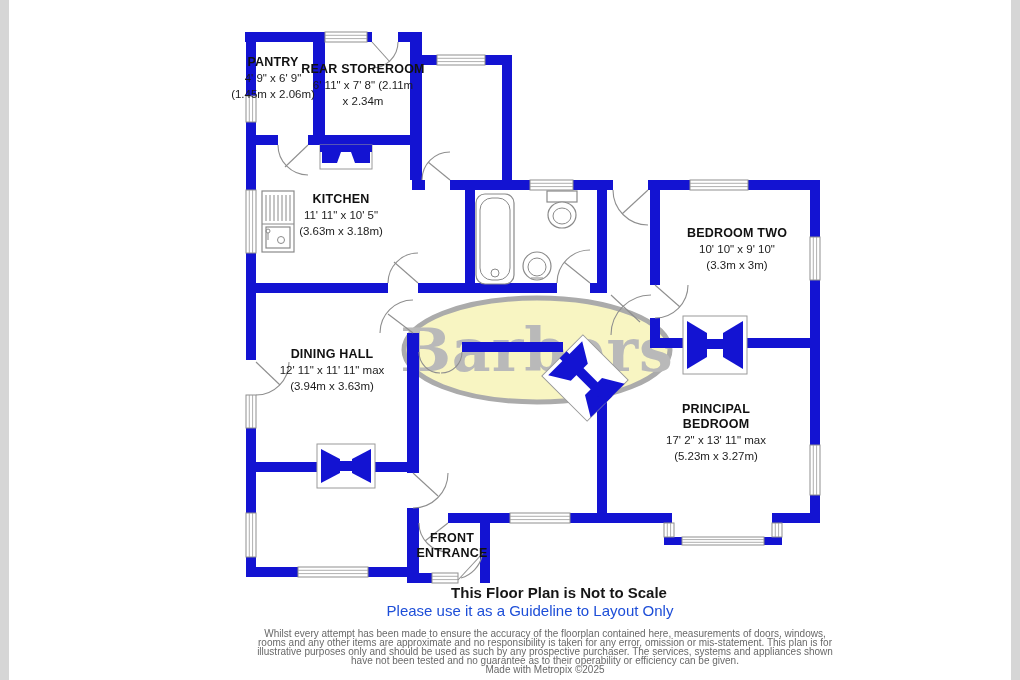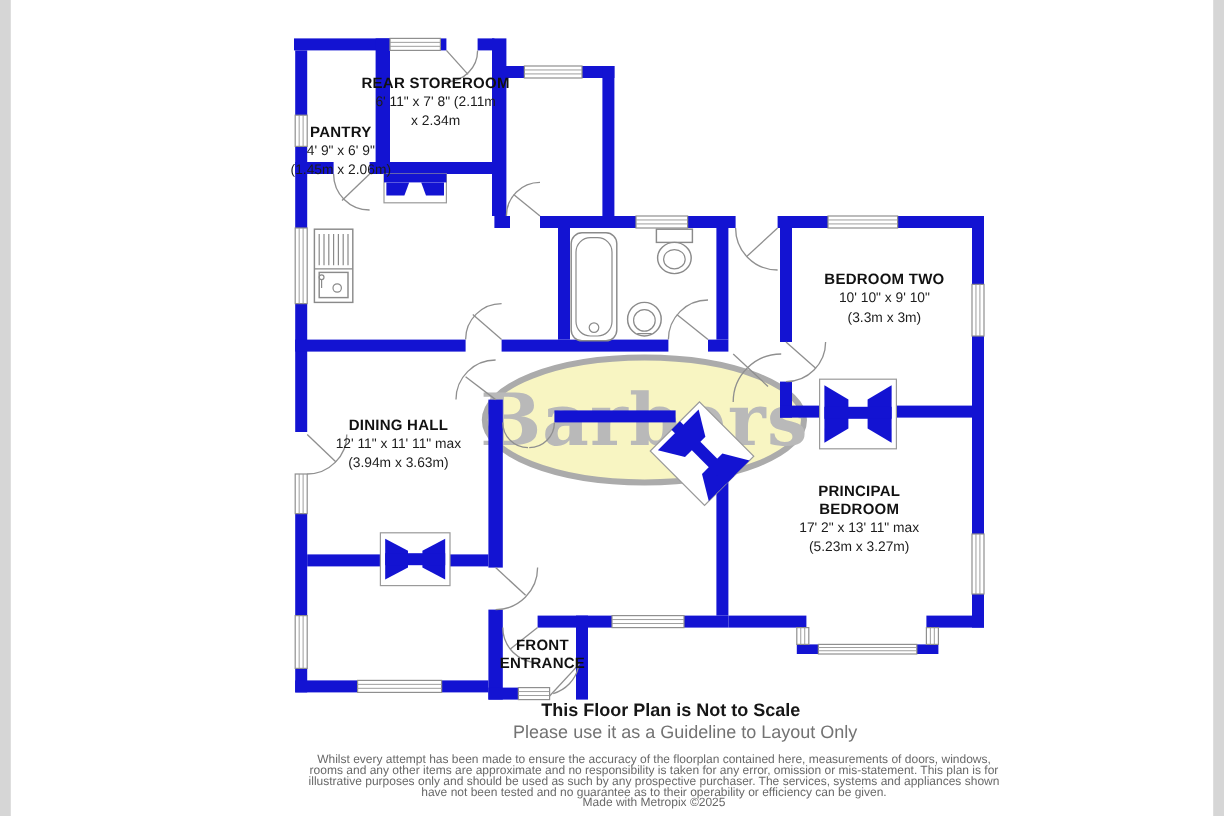--- a/index.html
+++ b/index.html
@@ -36,22 +36,22 @@
     color:#111;white-space:nowrap;pointer-events:none;
   }
   .rname{font-size:12.5px;font-weight:bold;line-height:15px;letter-spacing:0.2px;}
   .rdim{font-size:11.5px;line-height:16px;color:#1c1c1c;}
   
   .footer-line1{
     position:absolute;left:559px;top:584px;transform:translateX(-50%);
     font-size:15px;font-weight:bold;color:#161616;white-space:nowrap;
   }
   .footer-line2{
-    position:absolute;left:571px;top:602px;transform:translateX(-50%);
-    font-size:15px;color:#737373;white-space:nowrap;text-align:center;
+    position:absolute;left:530px;top:602px;transform:translateX(-50%);
+    font-size:15px;color:#1d4ed8;white-space:nowrap;text-align:center;
   }
   .disclaimer{
     position:absolute;left:545px;top:629px;transform:translateX(-50%);
     width:580px;text-align:center;font-size:10px;line-height:9px;color:var(--disc);
   }
   .credit{margin-top:0;}
 </style>
 </head>
 <body>
 
@@ -329,29 +329,34 @@
       <ellipse class="fx" cx="562" cy="215" rx="14" ry="13"></ellipse>
       <ellipse class="fxl" cx="562" cy="216" rx="9" ry="8"></ellipse>
     </g>
     <g>
       <circle class="fx" cx="537" cy="266" r="14"></circle>
       <circle class="fxl" cx="537" cy="267" r="9"></circle>
       <line class="fxl" x1="531" y1="278" x2="543" y2="278"></line>
     </g>
   </svg>
 
-  <div class="room-label" style="left:284px;top:55px;margin-top:48px;">
+  <div class="room-label" style="left:273px;top:55px;">
     <div class="rname">PANTRY</div>
     <div class="rdim">4' 9" x 6' 9"</div>
     <div class="rdim">(1.45m x 2.06m)</div>
   </div>
   <div class="room-label" style="left:363px;top:62px;">
     <div class="rname">REAR STOREROOM</div>
     <div class="rdim">6' 11" x 7' 8" (2.11m</div>
     <div class="rdim">x 2.34m</div>
+  </div>
+  <div class="room-label" style="left:341px;top:192px;">
+    <div class="rname">KITCHEN</div>
+    <div class="rdim">11' 11" x 10' 5"</div>
+    <div class="rdim">(3.63m x 3.18m)</div>
   </div>
   <div class="room-label" style="left:737px;top:226px;">
     <div class="rname">BEDROOM TWO</div>
     <div class="rdim">10' 10" x 9' 10"</div>
     <div class="rdim">(3.3m x 3m)</div>
   </div>
   <div class="room-label" style="left:332px;top:347px;">
     <div class="rname">DINING HALL</div>
     <div class="rdim">12' 11" x 11' 11" max</div>
     <div class="rdim">(3.94m x 3.63m)</div>

